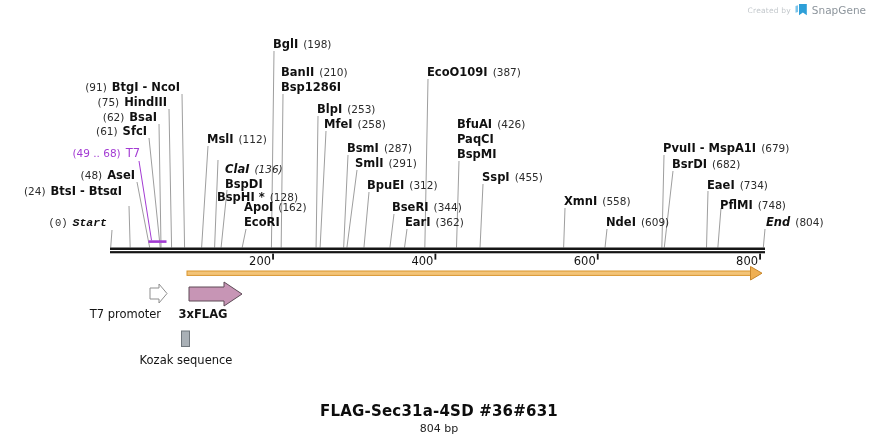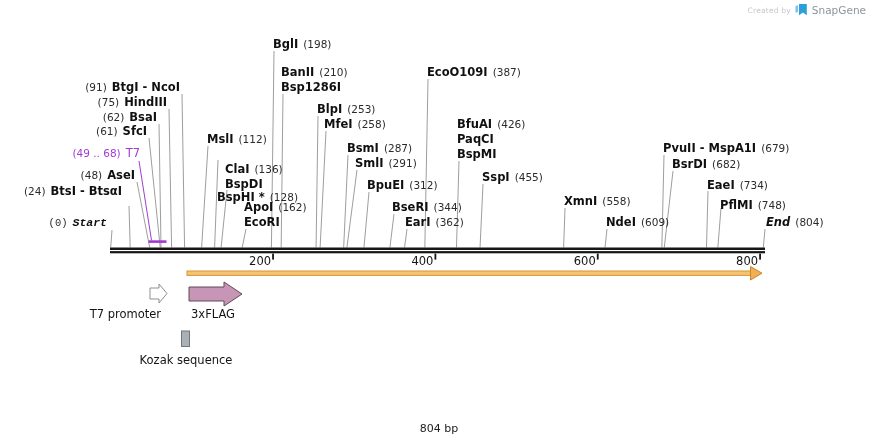--- a/index.html
+++ b/index.html
@@ -86,21 +86,21 @@
       <div class="site-label pos-first" style="top: 215.5px; right: 771px; text-align: right; font-family: Liberation Mono, monospace;"><span class="pos">(0)</span><span class="nm it">Start</span></div>
       <div class="site-label pos-first" style="top: 184px; right: 756px; text-align: right;"><span class="pos">(24)</span><span class="nm">BtsI - BtsαI</span></div>
       <div class="site-label pos-first" style="top: 168px; right: 743px; text-align: right;"><span class="pos">(48)</span><span class="nm">AseI</span></div>
       <div class="site-label pos-first purple" style="top: 146px; right: 738px; text-align: right;"><span class="pos">(49 .. 68)</span><span class="nm plain">T7</span></div>
       <div class="site-label pos-first" style="top: 124px; right: 731px; text-align: right;"><span class="pos">(61)</span><span class="nm">SfcI</span></div>
       <div class="site-label pos-first" style="top: 109.5px; right: 721px; text-align: right;"><span class="pos">(62)</span><span class="nm">BsaI</span></div>
       <div class="site-label pos-first" style="top: 95px; right: 711px; text-align: right;"><span class="pos">(75)</span><span class="nm">HindIII</span></div>
       <div class="site-label pos-first" style="top: 80px; right: 698px; text-align: right;"><span class="pos">(91)</span><span class="nm">BtgI - NcoI</span></div>
       <div class="site-label name-first" style="top: 132px; left: 207px;"><span class="nm">MslI</span><span class="pos">(112)</span></div>
       <div class="site-label name-first" style="top: 146px; left: 217px; margin-top: 44px;"><span class="nm">BspHI *</span><span class="pos">(128)</span></div>
-      <div class="site-label name-first" style="top: 161.5px; left: 225px;"><span class="nm">ClaI</span><span class="pos">(136)</span></div>
+      <div class="site-label name-first" style="top: 161.5px; left: 225px; font-style: italic;"><span class="nm">ClaI</span><span class="pos">(136)</span></div>
       <div class="site-label name-first" style="top: 176.5px; left: 225px;"><span class="nm">BspDI</span><span class="pos" style="margin: 0px;"></span></div>
       <div class="site-label name-first" style="top: 199.5px; left: 244px;"><span class="nm">ApoI</span><span class="pos">(162)</span></div>
       <div class="site-label name-first" style="top: 215px; left: 244px;"><span class="nm">EcoRI</span><span class="pos" style="margin: 0px;"></span></div>
       <div class="site-label name-first" style="top: 36.5px; left: 273px;"><span class="nm">BglI</span><span class="pos">(198)</span></div>
       <div class="site-label name-first" style="top: 64.5px; left: 281px;"><span class="nm">BanII</span><span class="pos">(210)</span></div>
       <div class="site-label name-first" style="top: 79.5px; left: 281px;"><span class="nm">Bsp1286I</span><span class="pos" style="margin: 0px;"></span></div>
       <div class="site-label name-first" style="top: 101.5px; left: 317px;"><span class="nm">BlpI</span><span class="pos">(253)</span></div>
       <div class="site-label name-first" style="top: 116.5px; left: 324px;"><span class="nm">MfeI</span><span class="pos">(258)</span></div>
       <div class="site-label name-first" style="top: 140.5px; left: 347px;"><span class="nm">BsmI</span><span class="pos">(287)</span></div>
       <div class="site-label name-first" style="top: 155.5px; left: 355px;"><span class="nm">SmlI</span><span class="pos">(291)</span></div>
@@ -117,18 +117,19 @@
       <div class="site-label name-first" style="top: 141px; left: 663px;"><span class="nm">PvuII - MspA1I</span><span class="pos">(679)</span></div>
       <div class="site-label name-first" style="top: 156.5px; left: 672px;"><span class="nm">BsrDI</span><span class="pos">(682)</span></div>
       <div class="site-label name-first" style="top: 177.5px; left: 707px;"><span class="nm">EaeI</span><span class="pos">(734)</span></div>
       <div class="site-label name-first" style="top: 198px; left: 720px;"><span class="nm">PflMI</span><span class="pos">(748)</span></div>
       <div class="site-label name-first" style="top: 215px; left: 766px;"><span class="nm it">End</span><span class="pos">(804)</span></div>
       <div class="ruler-num" style="left: 223.044px; top: 254.5px;">200</div>
       <div class="ruler-num" style="left: 385.388px; top: 254.5px;">400</div>
       <div class="ruler-num" style="left: 547.732px; top: 254.5px;">600</div>
       <div class="ruler-num" style="left: 710.076px; top: 254.5px;">800</div>
       <div class="feat-label" style="top: 307.5px; right: 717px;">T7 promoter</div>
-      <div class="feat-label" style="top: 307.5px; left: 213px; transform: translateX(-50%);">3xFLAG</div>
+      <div class="feat-label" style="top: 307.5px; left: 203px; transform: translateX(-50%); font-weight: bold;">3xFLAG</div>
       <div class="feat-label" style="top: 353.5px; left: 186px; transform: translateX(-50%);">Kozak sequence</div>
     </div>
 
+  <div class="title-name">FLAG-Sec31a-4SD #36#631</div>
   <div class="title-len">804 bp</div>
 </div>
 
 </body></html>

